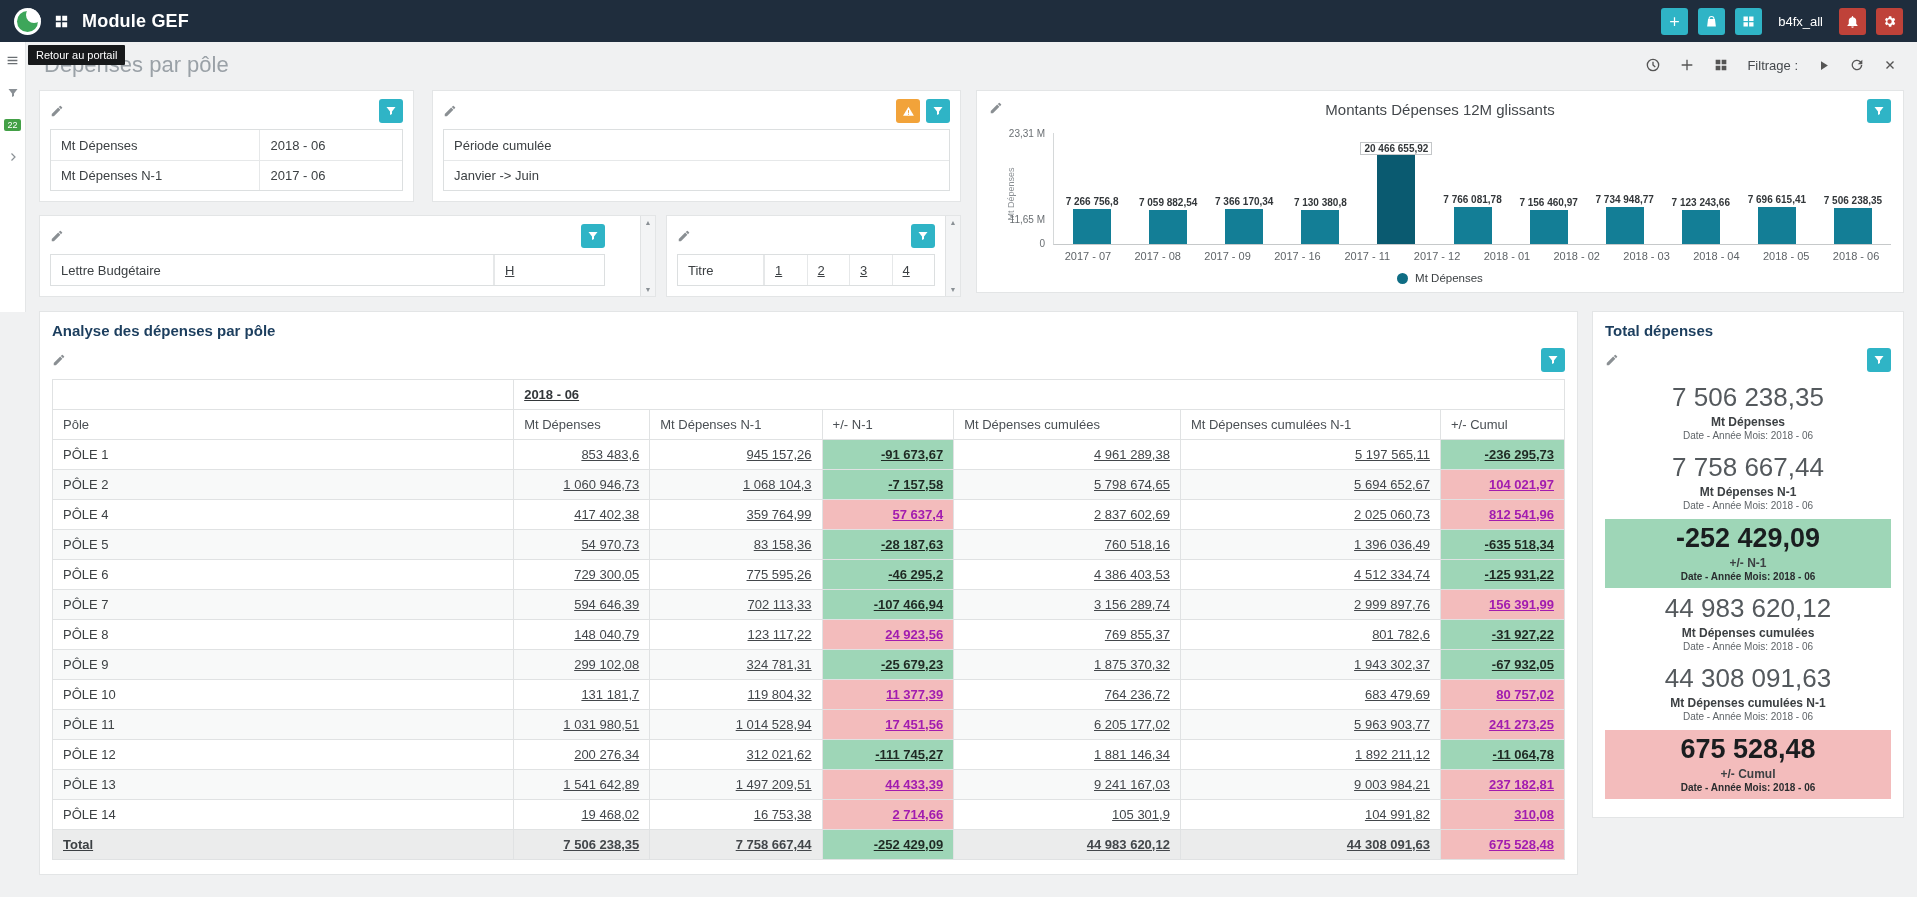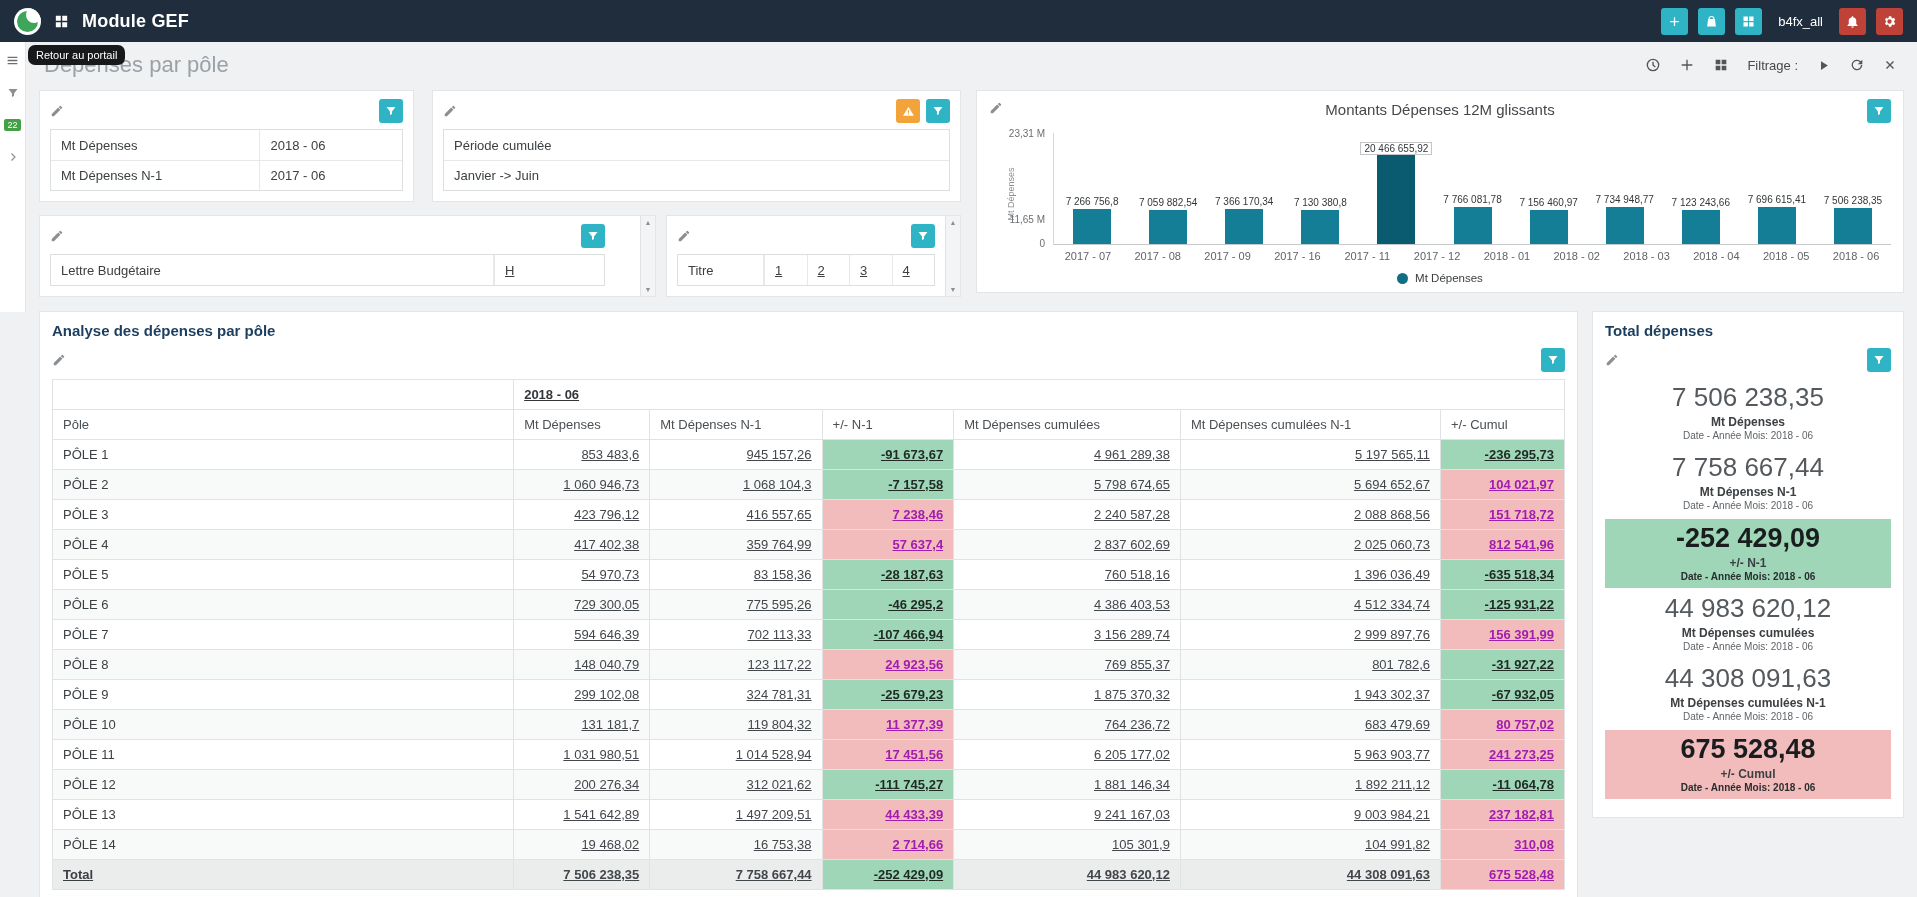--- a/index.html
+++ b/index.html
@@ -26,21 +26,21 @@
   
   .left-rail{position:absolute; left:0; top:42px; width:26px; height:270px; background:#fff; border-right:1px solid #e4e6e7; display:flex; flex-direction:column; align-items:center; padding-top:12px; gap:20px; z-index:5;}
   .rail-icon{cursor:pointer; display:flex;}
   .rail-badge{background:#43a047; color:#fff; font-size:9px; padding:1px 3px; border-radius:2px; cursor:pointer;}
 
   .main{margin-left:26px; height:855px;}
 
   
   .subbar{position:relative; height:46px; display:flex; align-items:center; padding:0 20px 0 18px;}
   .page-title{font-size:22px; color:#9aa1a7;}
-  .tooltip{position:absolute; left:2px; top:3px; background:#17191b; color:#fff; font-size:11px; padding:4px 8px; border-radius:7px; z-index:40; white-space:nowrap;}
+  .tooltip{position:absolute; left:2px; top:3px; background:#17191b; color:#fff; font-size:11px; padding:4px 8px; border-radius:1px; z-index:40; white-space:nowrap;}
   .subbar-right{margin-left:auto; display:flex; align-items:center; gap:18px; color:#555;}
   .subbar-right .lbl{font-size:13px; color:#45494d;}
   .sb-ic{cursor:pointer; display:flex;}
 
   
   .content{padding:2px 13px 0 13px;}
   .card{background:#fff; border:1px solid #e3e5e6;}
   .row1{display:flex; gap:15px; align-items:flex-start;}
   .filters-col{width:922px; display:flex; flex-direction:column; gap:13px;}
   .filters-rowA{display:flex; gap:18px;}
@@ -77,21 +77,21 @@
   .chart-title{position:absolute; left:0; right:0; top:2px; text-align:center; font-size:15px; color:#44484c;}
   .chart-head .pencil{position:absolute; left:0; top:2px;}
   .chart-head .sq-btn{position:absolute; right:0; top:0;}
   .chart-zone{display:flex; margin-top:10px;}
   .y-axis{width:64px; position:relative; height:112px; flex:none;}
   .y-axis .tick{position:absolute; right:8px; font-size:10px; color:var(--muted); white-space:nowrap;}
   .tick.t0{top:-5px;} .tick.t1{top:50%; transform:translateY(-50%);margin-top:30px;} .tick.t2{bottom:-4px;}
   .y-title{position:absolute; left:-8px; top:50%; transform:rotate(-90deg); transform-origin:center; font-size:9px; color:#8a8f93; width:60px; text-align:center;}
   .plot{flex:1; height:112px; border-bottom:1px solid #c6c9ca; border-left:1px solid #d5d8d9; display:flex; align-items:flex-end;}
   .bar-slot{flex:1; display:flex; flex-direction:column; align-items:center; justify-content:flex-end; height:100%; cursor:pointer;}
-  .bar-val{font-size:10px; font-weight:normal; color:#33373a; white-space:nowrap; margin-bottom:2px;}
+  .bar-val{font-size:10px; font-weight:bold; color:#33373a; white-space:nowrap; margin-bottom:2px;}
   .bar-val.hl{position:relative; z-index:2; background:#fff; border:1px solid #c3c6c8; padding:0 3px; margin-bottom:-9px;}
   .bar{width:38px; background:var(--bar);}
   .bar.hl{background:var(--barhl);}
   .x-labels{display:flex; margin-left:64px; margin-top:5px;}
   .x-labels div{flex:1; text-align:center; font-size:11px; color:#5f6468;}
   .legend{display:flex; justify-content:center; align-items:center; gap:7px; margin-top:10px; font-size:11.5px; color:var(--ink);}
   .legend .dot{width:11px; height:11px; border-radius:50%; background:#0f6d84;}
 
   
   .row2{display:flex; gap:14px; margin-top:14px; align-items:flex-start;}
@@ -505,29 +505,20 @@
               <tr>
                 <td class="pole">PÔLE 2</td>
                 <td class="num">1 060 946,73</td>
                 <td class="num">1 068 104,3</td>
                 <td class="num neg">-7 157,58</td>
                 <td class="num">5 798 674,65</td>
                 <td class="num">5 694 652,67</td>
                 <td class="num pos">104 021,97</td>
               </tr>
               <tr>
-                <td class="pole">PÔLE 3</td>
-                <td class="num">423 796,12</td>
-                <td class="num">416 557,65</td>
-                <td class="num pos">7 238,46</td>
-                <td class="num">2 240 587,28</td>
-                <td class="num">2 088 868,56</td>
-                <td class="num pos">151 718,72</td>
-              </tr>
-              <tr>
                 <td class="pole">PÔLE 4</td>
                 <td class="num">417 402,38</td>
                 <td class="num">359 764,99</td>
                 <td class="num pos">57 637,4</td>
                 <td class="num">2 837 602,69</td>
                 <td class="num">2 025 060,73</td>
                 <td class="num pos">812 541,96</td>
               </tr>
               <tr>
                 <td class="pole">PÔLE 5</td>

